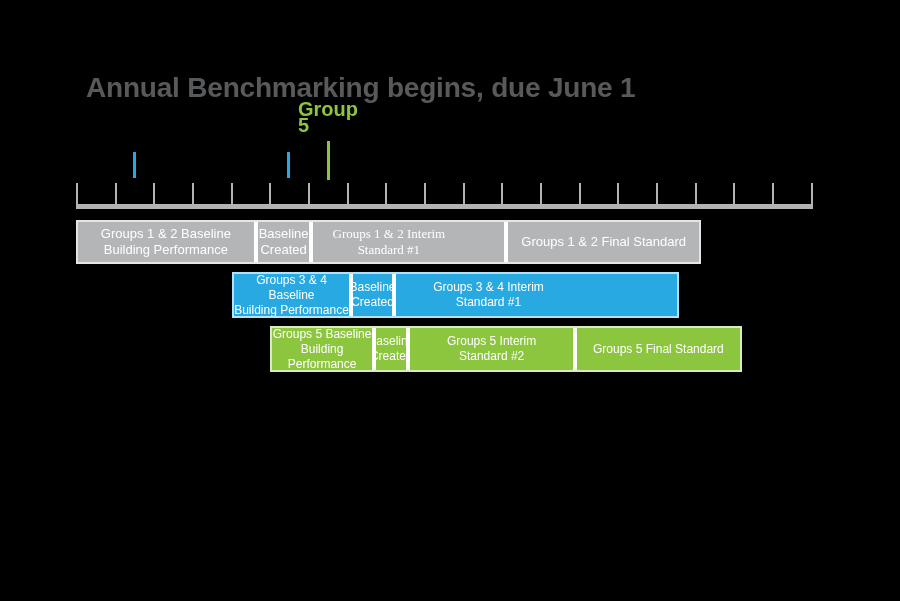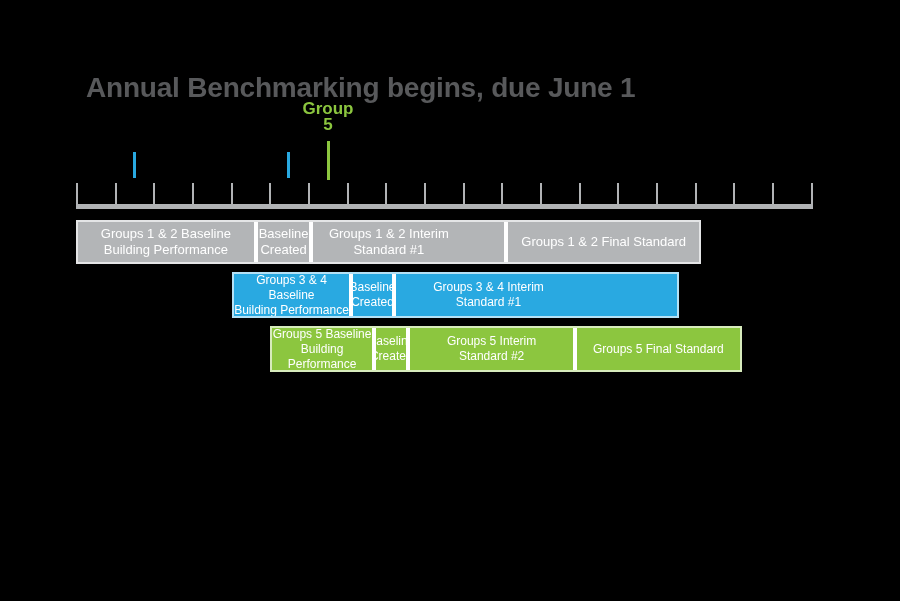--- a/index.html
+++ b/index.html
@@ -27,23 +27,23 @@
     color: #58595b;
     white-space: nowrap;
   }
 
   
   .group5-label {
     position: absolute;
     left: 328px;
     top: 101px;
     transform: translateX(-50%);
-    text-align: center;
+    text-align: left;
     color: #8cc63f;
-    font-size: 17px;
+    font-size: 20px;
     font-weight: 700;
     line-height: 16px;
   }
 
   
   .marker {
     position: absolute;
     width: 3px;
   }
   .marker.blue { background: #29a9e1; top: 152px; height: 26px; }
@@ -104,21 +104,21 @@
     border-left: 4px solid #ffffff;
   }
 
   .trow.gray  { left: 76px;  top: 220px; width: 625px; height: 44px; background: #b3b5b7; font-size: 13px; }
   .trow.blue  { left: 232px; top: 272px; width: 447px; height: 46px; background: #29a9e1; font-size: 12px; }
   .trow.green { left: 270px; top: 326px; width: 472px; height: 46px; background: #8cc63f; font-size: 12px; }
 
   
   .gray  .s1 { width: 177px; border-radius: 20px; }
   .gray  .s2 { width: 56px; }
-  .gray  .s3 { width: 156px; }
+  .gray  .s3 { width: 156px; font-family: Liberation Serif, serif; }
   .gray  .s4 { width: 196px; margin-left: 40px; }
 
   .blue  .s1 { width: 115px; }
   .blue  .s2 { width: 43px; }
   .blue  .s3 { width: 189px; }
   .blue  .s4 { width: 192px; }
 
   .green .s1 { width: 116px; }
   .green .s2 { width: 39px; }
   .green .s3 { width: 192px; }

